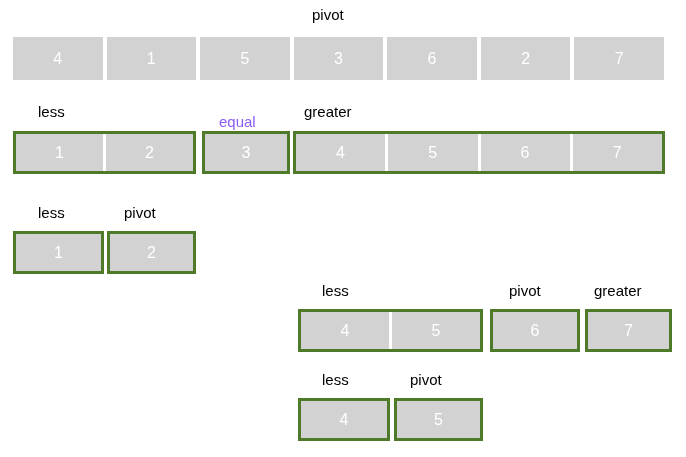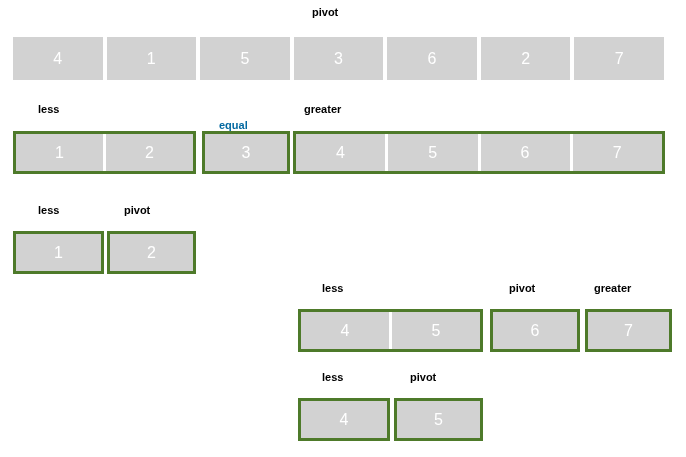--- a/index.html
+++ b/index.html
@@ -50,22 +50,22 @@
   .group.bordered .cell + .cell {
     border-left: 3px solid #ffffff;
   }
   
   .group.plain {
     background: transparent;
     gap: 4px;
   }
   .label {
     position: absolute;
-    font-size: 11px;
-    font-weight: bold;
+    font-size: 15px;
+    font-weight: normal;
     color: #000000;
     line-height: 1;
     white-space: nowrap;
     user-select: none;
   }
 </style>
 </head>
 <body>
 
 <div id="diagram">
@@ -86,21 +86,21 @@
     <div class="group bordered" style="left: 202px; top: 131px; width: 88px; height: 43px; border-color: rgb(78, 122, 42);">
       <div class="cell" style="background: rgb(210, 210, 210); color: rgb(255, 255, 255); flex: 1 1 0px;">3</div>
     </div>
     <div class="group bordered" style="left: 293px; top: 131px; width: 372px; height: 43px; border-color: rgb(78, 122, 42);">
       <div class="cell" style="background: rgb(210, 210, 210); color: rgb(255, 255, 255); flex: 1 1 0px;">4</div>
       <div class="cell" style="background: rgb(210, 210, 210); color: rgb(255, 255, 255); flex: 1 1 0px; border-left-color: rgb(255, 255, 255);">5</div>
       <div class="cell" style="background: rgb(210, 210, 210); color: rgb(255, 255, 255); flex: 1 1 0px; border-left-color: rgb(255, 255, 255);">6</div>
       <div class="cell" style="background: rgb(210, 210, 210); color: rgb(255, 255, 255); flex: 1 1 0px; border-left-color: rgb(255, 255, 255);">7</div>
     </div>
     <div class="label" style="left: 38px; top: 104px; color: rgb(0, 0, 0);">less</div>
-    <div class="label" style="left: 219px; top: 120px; color: #0369a1;">equal</div>
+    <div class="label" style="left: 219px; top: 114px; color: #8b5cf6;">equal</div>
     <div class="label" style="left: 304px; top: 104px; color: rgb(0, 0, 0);">greater</div>
     <div class="group bordered" style="left: 13px; top: 231px; width: 91px; height: 43px; border-color: rgb(78, 122, 42);">
       <div class="cell" style="background: rgb(210, 210, 210); color: rgb(255, 255, 255); flex: 1 1 0px;">1</div>
     </div>
     <div class="group bordered" style="left: 107px; top: 231px; width: 89px; height: 43px; border-color: rgb(78, 122, 42);">
       <div class="cell" style="background: rgb(210, 210, 210); color: rgb(255, 255, 255); flex: 1 1 0px;">2</div>
     </div>
     <div class="label" style="left: 38px; top: 205px; color: rgb(0, 0, 0);">less</div>
     <div class="label" style="left: 124px; top: 205px; color: rgb(0, 0, 0);">pivot</div>
     <div class="group bordered" style="left: 298px; top: 309px; width: 185px; height: 43px; border-color: rgb(78, 122, 42);">

